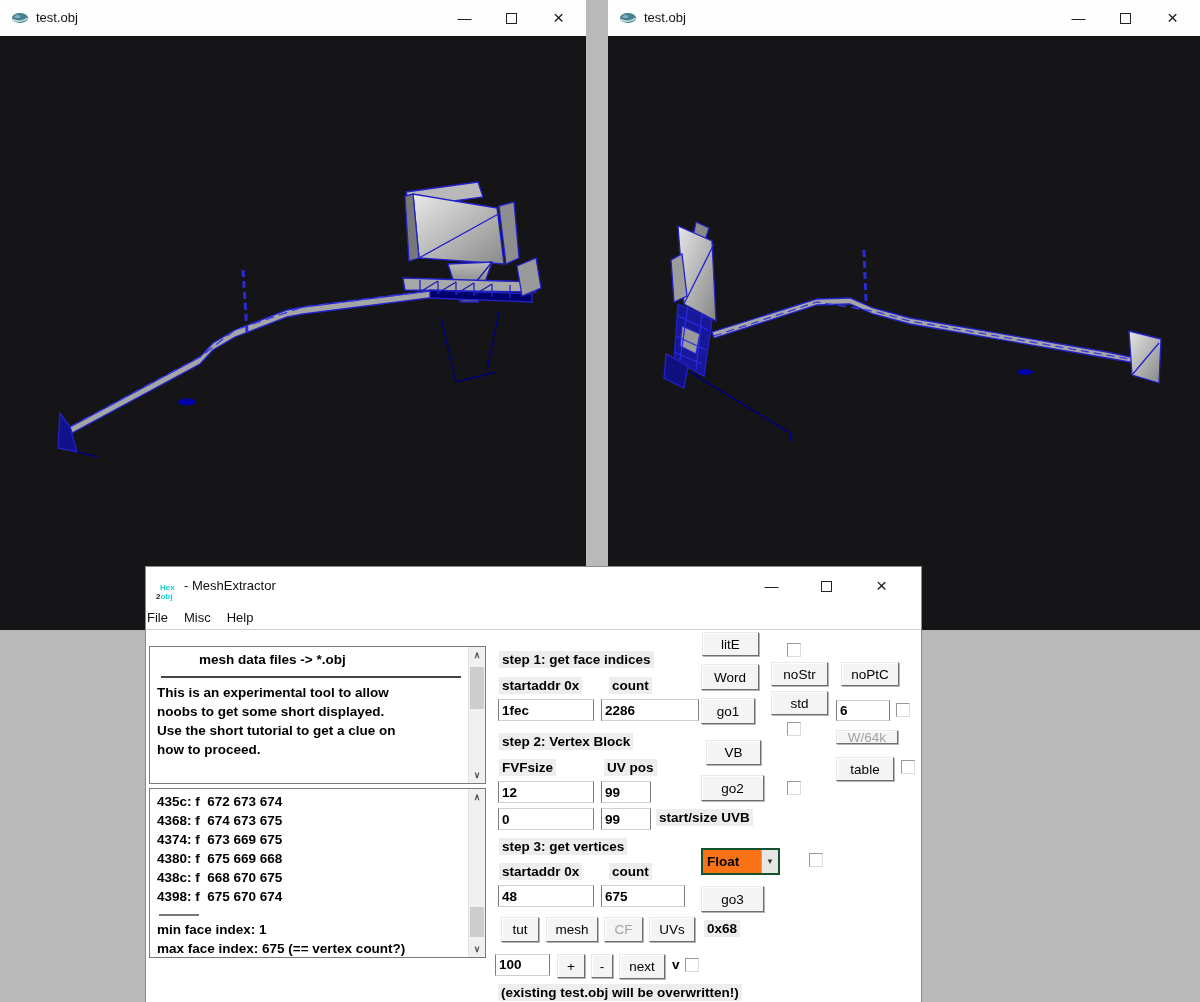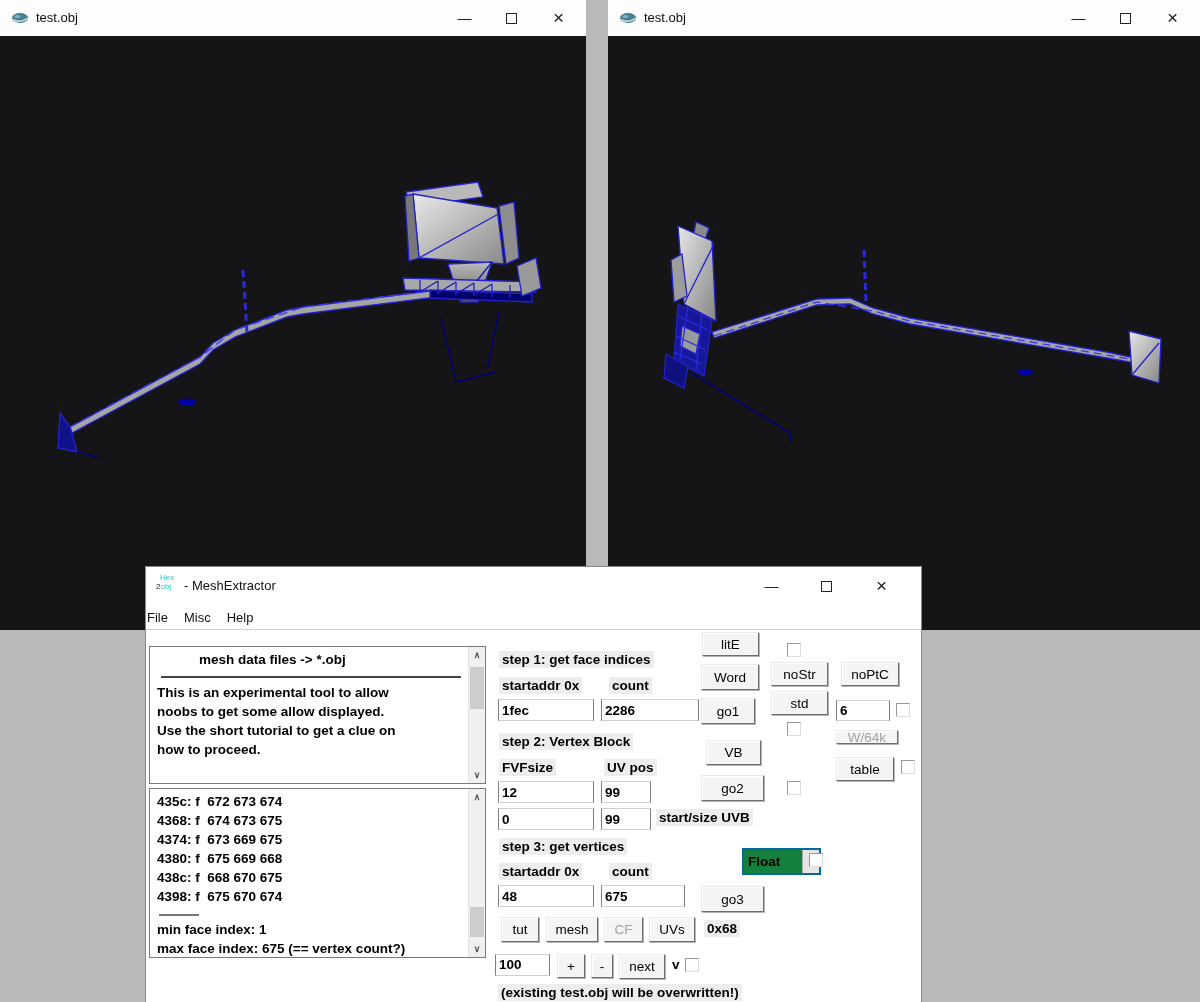--- a/index.html
+++ b/index.html
@@ -15,21 +15,21 @@
   .wc { width:47px; height:36px; display:flex; align-items:center; justify-content:center; color:#222; }
   .wc-min { font-size:14px; }
   .wc-max-box { width:11px; height:11px; border:1px solid #222; }
   .wc-close { font-size:19px; font-weight:400; }
   .vp { position:absolute; left:0; top:36px; right:0; bottom:0; background:#151517; overflow:hidden; }
 
   
   .ext { position:absolute; left:145px; top:566px; width:777px; height:436px;
          background:#fff; border:1px solid #8a8a8a; border-bottom:none; }
   .ext-tb { position:relative; height:38px; background:#fff; }
-  .hexicon { position:absolute; left:10px; top:6px; width:24px; height:26px; font-weight:normal; line-height:9px; font-size:8px; }
+  .hexicon { position:absolute; left:10px; top:16px; width:24px; height:26px; font-weight:bold; line-height:9px; font-size:8px; }
   .hexicon .r1 { color:#18d2d2; padding-left:4px; }
   .hexicon .r2 .n { color:#222; } .hexicon .r2 .t { color:#18d2d2; }
   .ext-title { position:absolute; left:38px; top:0; line-height:38px; font-size:13px; color:#111; }
   .ext-ctrls { position:absolute; right:12px; top:0; height:38px; display:flex; }
   .ext-ctrls .wc { width:55px; height:38px; }
   .menu { position:absolute; left:0; top:38px; right:0; height:25px; background:#fff;
           border-bottom:1px solid #cfcfcf; display:flex; gap:16px; padding-left:1px; align-items:center; }
   .mi { font-size:13px; color:#111; }
 
   
@@ -48,21 +48,21 @@
   .lbl { position:absolute; background:#ededed; font-weight:bold; font-size:13.5px; color:#000;
          padding:1px 3px; white-space:pre; }
   .inp { position:absolute; background:#fff; border:1px solid #7e7e7e; border-top-color:#cfcfcf; border-bottom-color:#cfcfcf;
          font-family:"Liberation Sans", sans-serif; font-weight:bold; font-size:13.5px; color:#000; padding:0 3px; outline:none; }
   .btn { position:absolute; background:#f4f4f4; border:1px solid #6e6e6e; border-top-color:#e9e9e9; border-left-color:#e9e9e9;
          box-shadow:inset 1px 1px 0 #ffffff, 1px 1px 0 #b5b5b5;
          font-weight:normal; font-size:13.5px; color:#000; display:flex; align-items:center; justify-content:center; }
   .btn.dis { color:#a3a3a3; }
   .cb { position:absolute; width:14px; height:14px; background:#fff; border:1px solid #999;
         border-right-color:#dcdcdc; border-bottom-color:#dcdcdc; }
-  .combo { position:absolute; background:#15803d; border:2px solid #0369a1; display:flex; align-items:center;margin-left:41px; }
+  .combo { position:absolute; background:#f97316; border:2px solid #14532d; display:flex; align-items:center; }
   .combo-txt { flex:1; font-weight:bold; font-size:13.5px; padding-left:4px; }
   .combo-btn { width:17px; align-self:stretch; background:#e6e6e6; border-left:1px solid #aaa;
                display:flex; align-items:center; justify-content:center; font-size:8px; color:#333; }
 </style>
 </head>
 <body>
 
 <div class="win" style="left:0;top:0;width:586px;height:630px;">
   <div class="tb">
     <svg class="tb-icon" viewBox="0 0 18 14">
@@ -198,21 +198,21 @@
     <span class="mi">File</span>
     <span class="mi">Misc</span>
     <span class="mi">Help</span>
   </div>
 
   <div class="tbox" style="left:3px;top:79px;width:337px;height:138px;">
     <div class="tbox-in">
       <div class="line" style="padding-left:42px;">mesh data files -&gt; *.obj</div>
       <div class="sep1"></div>
       <div class="line">This is an experimental tool to allow</div>
-      <div class="line">noobs to get some allow displayed.</div>
+      <div class="line">noobs to get some short displayed.</div>
       <div class="line">Use the short tutorial to get a clue on</div>
       <div class="line">how to proceed.</div>
     </div>
     <div class="sb">
       <div class="sb-a sb-up">∧</div>
       <div class="sb-th" style="top:20px;height:42px;"></div>
       <div class="sb-a sb-dn">∨</div>
     </div>
   </div>
 

